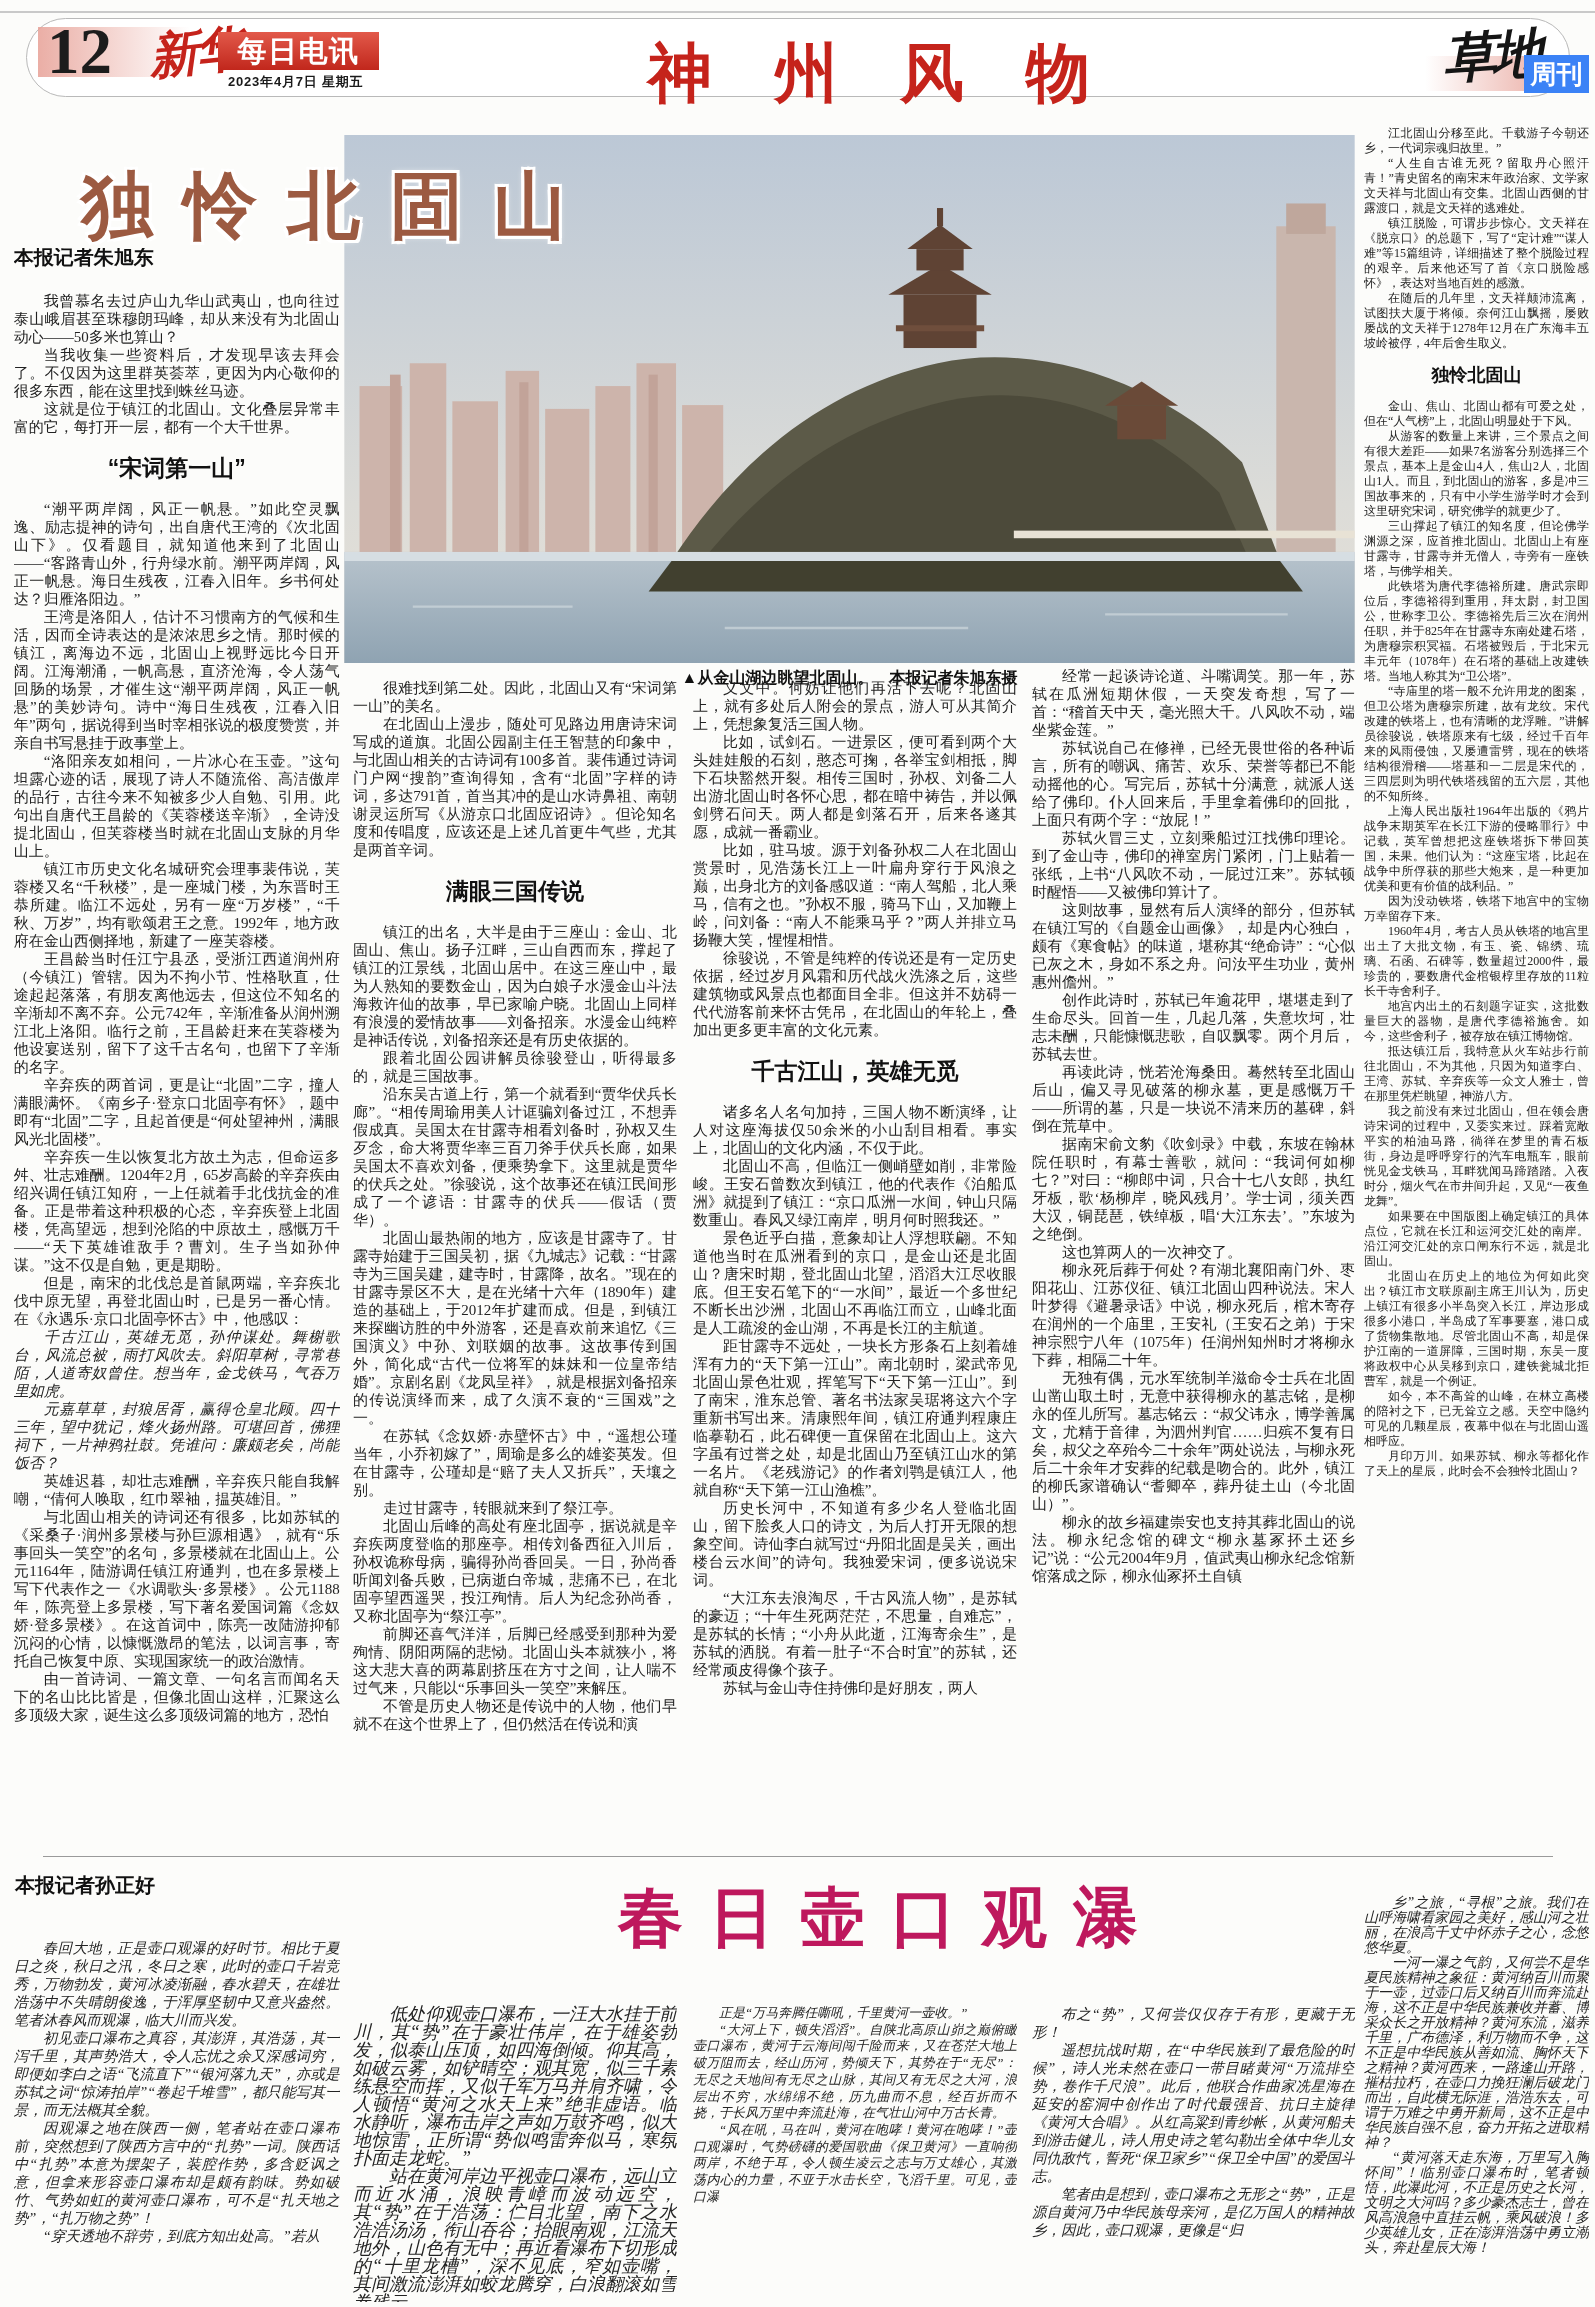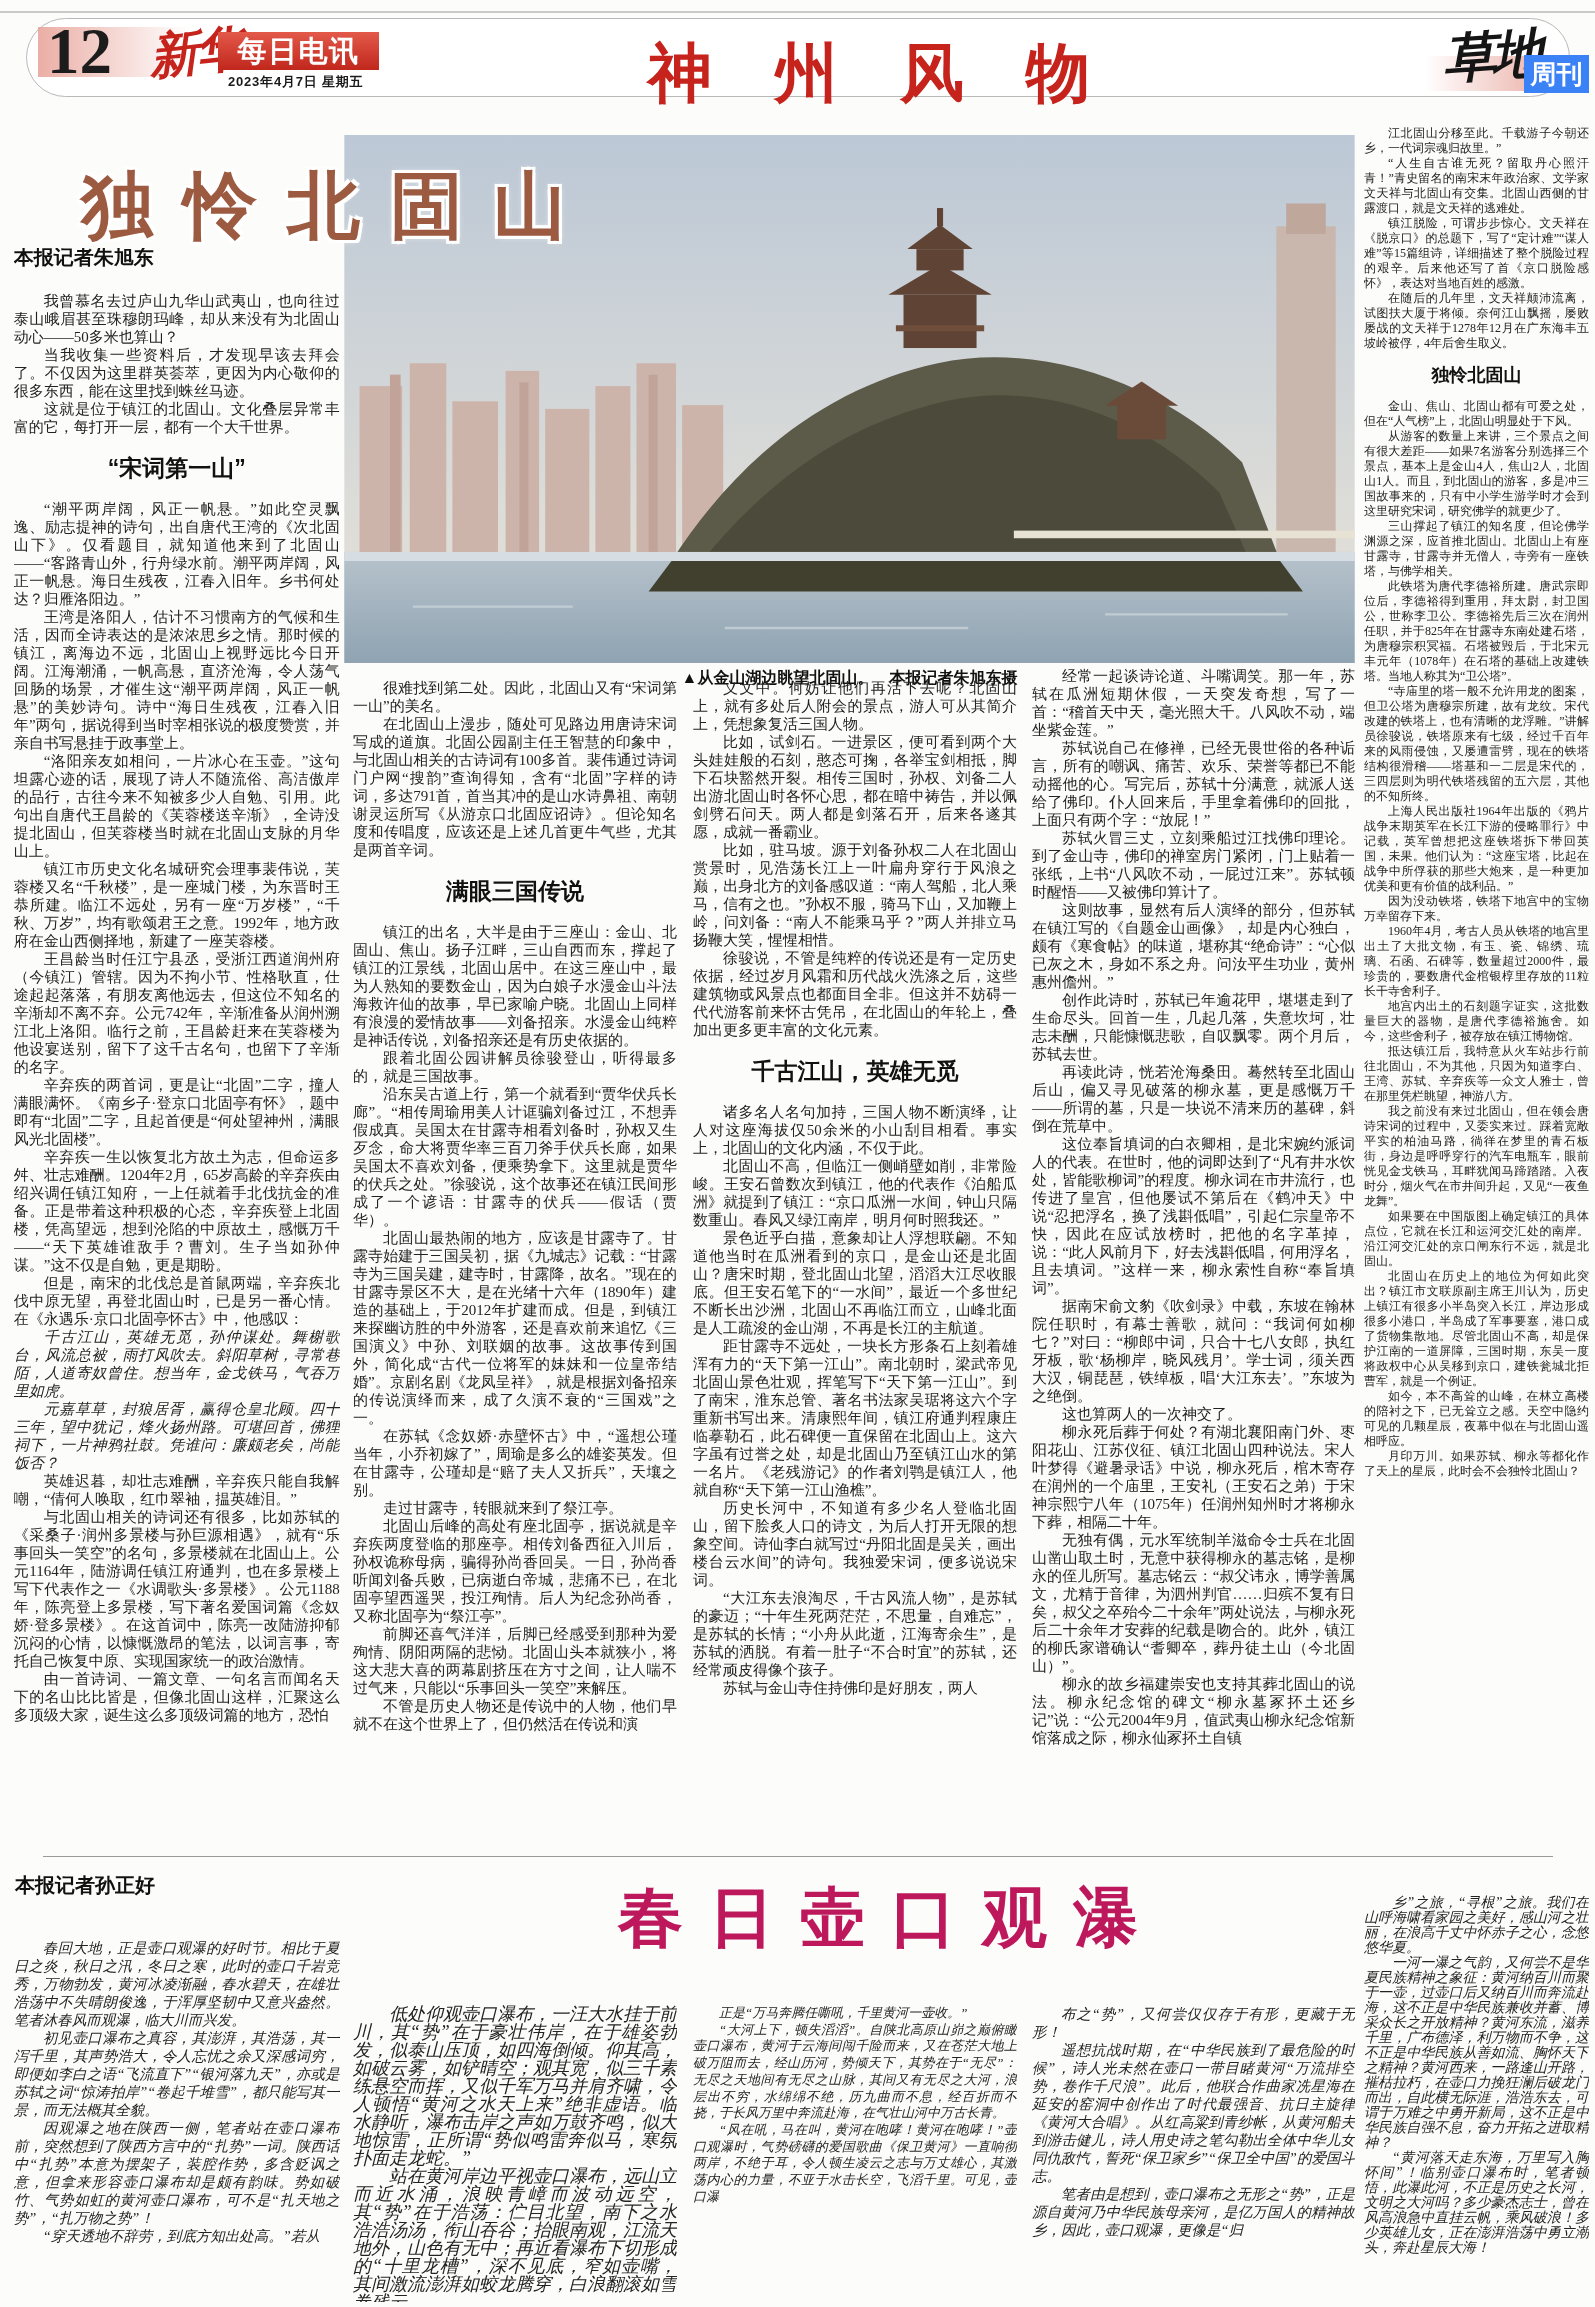--- a/index.html
+++ b/index.html
@@ -201,21 +201,20 @@
     <div class="blk p" data-name="body-paragraph">“大江东去浪淘尽，千古风流人物”，是苏轼的豪迈；“十年生死两茫茫，不思量，自难忘”，是苏轼的长情；“小舟从此逝，江海寄余生”，是苏轼的洒脱。有着一肚子“不合时宜”的苏轼，还经常顽皮得像个孩子。</div>
     <div class="blk p" data-name="body-paragraph">苏轼与金山寺住持佛印是好朋友，两人</div>
   </div>
 <div class="col" id="a1c4" data-name="article1-column-4">
     <div class="blk p" data-name="body-paragraph">经常一起谈诗论道、斗嘴调笑。那一年，苏轼在瓜洲短期休假，一天突发奇想，写了一首：“稽首天中天，毫光照大千。八风吹不动，端坐紫金莲。”</div>
     <div class="blk p" data-name="body-paragraph">苏轼说自己在修禅，已经无畏世俗的各种诟言，所有的嘲讽、痛苦、欢乐、荣誉等都已不能动摇他的心。写完后，苏轼十分满意，就派人送给了佛印。仆人回来后，手里拿着佛印的回批，上面只有两个字：“放屁！”</div>
     <div class="blk p" data-name="body-paragraph">苏轼火冒三丈，立刻乘船过江找佛印理论。到了金山寺，佛印的禅室房门紧闭，门上贴着一张纸，上书“八风吹不动，一屁过江来”。苏轼顿时醒悟——又被佛印算计了。</div>
     <div class="blk p" data-name="body-paragraph">这则故事，显然有后人演绎的部分，但苏轼在镇江写的《自题金山画像》，却是内心独白，颇有《寒食帖》的味道，堪称其“绝命诗”：“心似已灰之木，身如不系之舟。问汝平生功业，黄州惠州儋州。”</div>
     <div class="blk p" data-name="body-paragraph">创作此诗时，苏轼已年逾花甲，堪堪走到了生命尽头。回首一生，几起几落，失意坎坷，壮志未酬，只能慷慨悲歌，自叹飘零。两个月后，苏轼去世。</div>
     <div class="blk p" data-name="body-paragraph">再读此诗，恍若沧海桑田。蓦然转至北固山后山，偏又寻见破落的柳永墓，更是感慨万千——所谓的墓，只是一块说不清来历的墓碑，斜倒在荒草中。</div>
-    <div class="blk p" data-name="body-paragraph">这位奉旨填词的白衣卿相，是北宋婉约派词人的代表。在世时，他的词即达到了“凡有井水饮处，皆能歌柳词”的程度。柳永词在市井流行，也传进了皇宫，但他屡试不第后在《鹤冲天》中说“忍把浮名，换了浅斟低唱”，引起仁宗皇帝不快，因此在应试放榜时，把他的名字革掉，说：“此人风前月下，好去浅斟低唱，何用浮名，且去填词。”这样一来，柳永索性自称“奉旨填词”。</div>
     <div class="blk p" data-name="body-paragraph">据南宋俞文豹《吹剑录》中载，东坡在翰林院任职时，有幕士善歌，就问：“我词何如柳七？”对曰：“柳郎中词，只合十七八女郎，执红牙板，歌‘杨柳岸，晓风残月’。学士词，须关西大汉，铜琵琶，铁绰板，唱‘大江东去’。”东坡为之绝倒。</div>
     <div class="blk p" data-name="body-paragraph">这也算两人的一次神交了。</div>
     <div class="blk p" data-name="body-paragraph">柳永死后葬于何处？有湖北襄阳南门外、枣阳花山、江苏仪征、镇江北固山四种说法。宋人叶梦得《避暑录话》中说，柳永死后，棺木寄存在润州的一个庙里，王安礼（王安石之弟）于宋神宗熙宁八年（1075年）任润州知州时才将柳永下葬，相隔二十年。</div>
     <div class="blk p" data-name="body-paragraph">无独有偶，元水军统制羊滋命令士兵在北固山凿山取土时，无意中获得柳永的墓志铭，是柳永的侄儿所写。墓志铭云：“叔父讳永，博学善属文，尤精于音律，为泗州判官……归殡不复有日矣，叔父之卒殆今二十余年”两处说法，与柳永死后二十余年才安葬的纪载是吻合的。此外，镇江的柳氏家谱确认“耆卿卒，葬丹徒土山（今北固山）”。</div>
     <div class="blk p" data-name="body-paragraph">柳永的故乡福建崇安也支持其葬北固山的说法。柳永纪念馆的碑文“柳永墓冢抔土还乡记”说：“公元2004年9月，值武夷山柳永纪念馆新馆落成之际，柳永仙冢抔土自镇</div>
   </div>
 <div class="col" id="a1c5" data-name="article1-column-5">
     <div class="blk p" data-name="body-paragraph">江北固山分移至此。千载游子今朝还乡，一代词宗魂归故里。”</div>
     <div class="blk p" data-name="body-paragraph">“人生自古谁无死？留取丹心照汗青！”青史留名的南宋末年政治家、文学家文天祥与北固山有交集。北固山西侧的甘露渡口，就是文天祥的逃难处。</div>
     <div class="blk p" data-name="body-paragraph">镇江脱险，可谓步步惊心。文天祥在《脱京口》的总题下，写了“定计难”“谋人难”等15篇组诗，详细描述了整个脱险过程的艰辛。后来他还写了首《京口脱险感怀》，表达对当地百姓的感激。</div>

